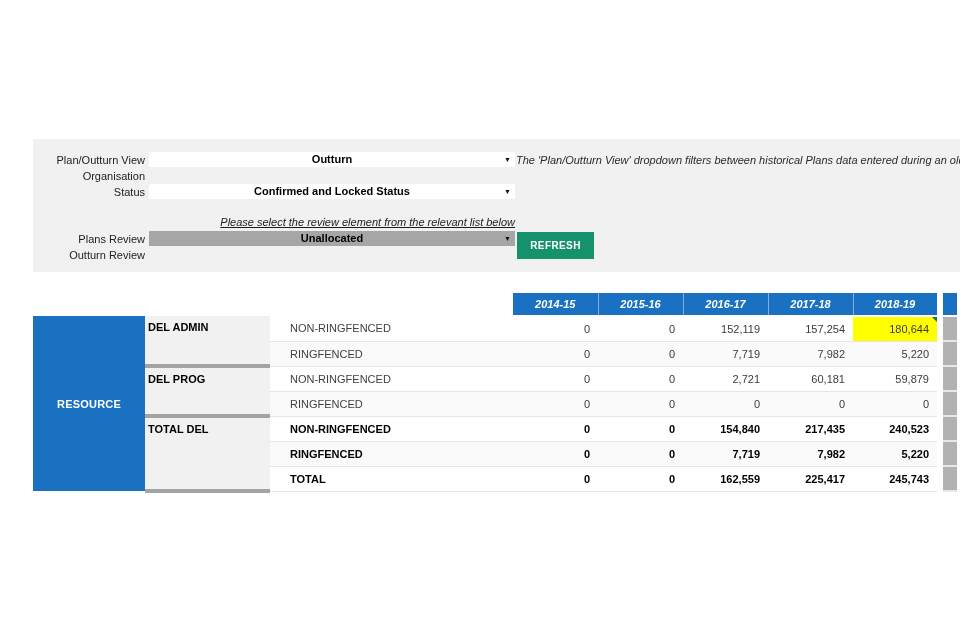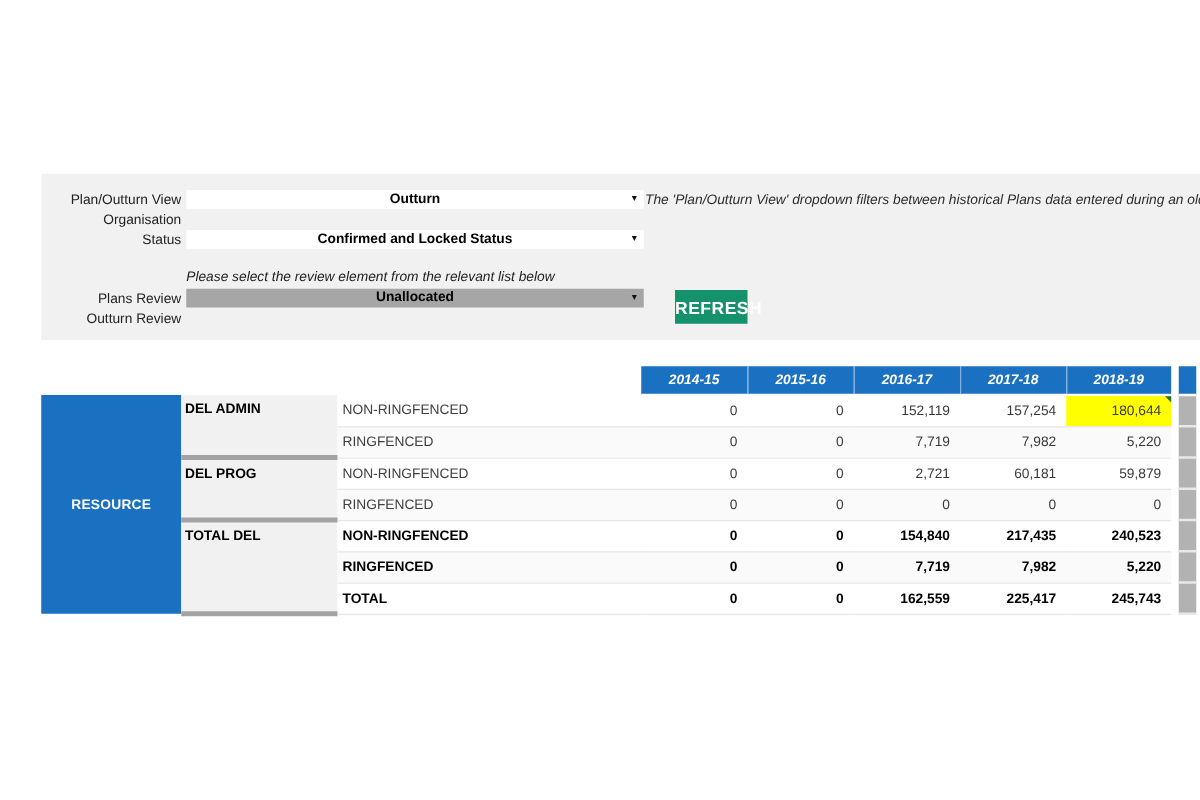--- a/index.html
+++ b/index.html
@@ -27,26 +27,26 @@
   .dd-arrow {
     position:absolute; right:4px; top:0; font-size:7px; line-height:15px; color:#111;
   }
   .note {
     position:absolute; left:483px; top:14px; width:444px; height:15px;
     line-height:15px; font-size:11px; font-style:italic; color:#2b2b2b;
     white-space:nowrap; overflow:hidden;
   }
   .instruction {
     position:absolute; left:116px; top:77px; width:366px; height:13px;
-    font-size:11px; font-style:italic; text-align:left; color:#1c1c1c;
+    font-size:11px; font-style:italic; text-align:right; color:#1c1c1c;text-decoration:underline;
   }
   .refresh-btn {
-    position:absolute; left:507px; top:93px; width:58px; height:27px;
+    position:absolute; left:484px; top:93px; width:77px; height:27px;
     background:var(--button_green,#15926b); color:#fff; border:none;
-    font-family:"Liberation Sans", sans-serif; font-size:14px; font-weight:bold;
+    font-family:"Liberation Sans", sans-serif; font-size:10px; font-weight:bold;
     letter-spacing:.4px; cursor:pointer;
   }
 
   
   .tbl-wrap { position:absolute; left:33px; top:293px; }
   table { border-collapse:collapse; table-layout:fixed; font-size:11px; }
   th, td { padding:0; }
   th.year {
     height:23px; background:var(--header_blue,#1a70c1); color:#fff;
     font-weight:bold; font-style:italic; font-size:11px; text-align:center;
@@ -61,21 +61,21 @@
   td.resource {
     background:var(--header_blue,#1a70c1); color:#fff; font-weight:bold;
     text-align:center; font-size:11px; letter-spacing:.2px;margin-top:12px;
   }
   td.group {
     background:var(--panel_gray,#f1f1f1); font-weight:bold; color:#000;
     vertical-align:top; padding:5px 0 0 3px; font-size:11px;
     border-bottom:4px solid #a3a3a3;
   }
   td.cat {
-    padding-left:4px; color:#3f3f3f; background:#fff;
+    padding-left:20px; color:#3f3f3f; background:#fff;
     border-bottom:1px solid #e6e6e6;
   }
   td.val {
     text-align:right; padding-right:8px; color:#3a3a3a; background:#fff;
     border-bottom:1px solid #e6e6e6;
   }
   tr.boldrow td.cat, tr.boldrow td.val { font-weight:bold; color:#000; }
   tr.evenrow td.cat, tr.evenrow td.val { background:#fafafa; }
   tr.sectionstart td.cat, tr.sectionstart td.val { border-top:1px solid #dcdcdc; }
   td.strip {

